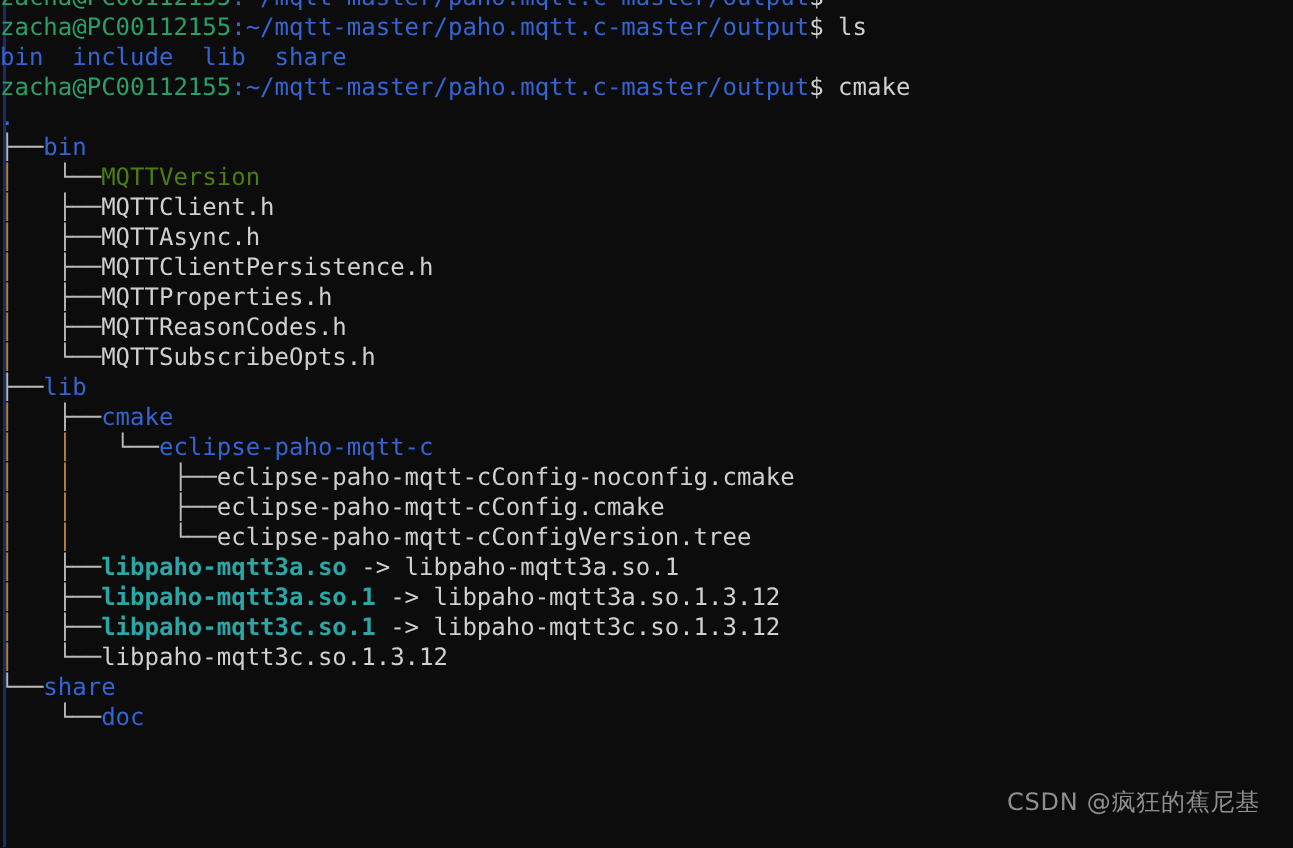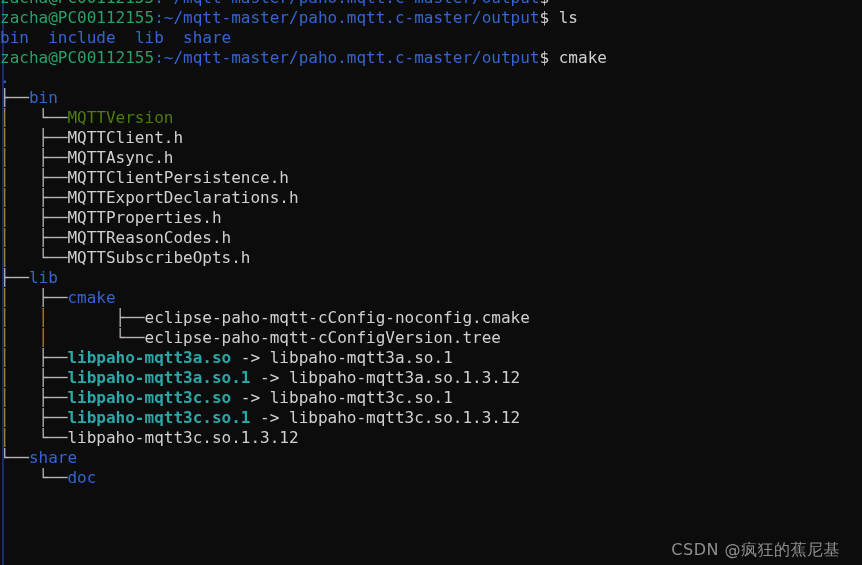--- a/index.html
+++ b/index.html
@@ -42,21 +42,21 @@
   .u  { color: #26a269; }   
   .c  { color: #3465d4; }   
   .w  { color: #d0d0d0; }   
   .g  { color: #4d7c0f; }   
   .l  { color: #2aa8a8; font-weight: bold; }   
   .t  { color: #b5833f; }   
   .b  { color: #b8b8b8; }   
   #watermark {
     position: absolute;
     right: 22px;
-    bottom: 5px;
+    bottom: 20px;
     color: #8f8f8f;
     font-family: "DejaVu Sans", "Liberation Sans", sans-serif;
     font-size: 16px;
     letter-spacing: 0.5px;
     white-space: pre;
   }
 </style>
 </head>
 <body>
 
@@ -68,31 +68,31 @@
       <div class="row" id="prompt-clipped"><span class="u">zacha@PC00112155</span><span class="c">:</span><span class="c">~/mqtt-master/paho.mqtt.c-master/output</span><span class="w">$</span></div>
       <div class="row" id="prompt-ls"><span class="u">zacha@PC00112155</span><span class="c">:</span><span class="c">~/mqtt-master/paho.mqtt.c-master/output</span><span class="w">$</span><span class="w"> ls</span></div>
       <div class="row" id="ls-output"><span class="c">bin</span><span class="w">  </span><span class="c">include</span><span class="w">  </span><span class="c">lib</span><span class="w">  </span><span class="c">share</span></div>
       <div class="row" id="prompt-tree"><span class="u">zacha@PC00112155</span><span class="c">:</span><span class="c">~/mqtt-master/paho.mqtt.c-master/output</span><span class="w">$</span><span class="w"> cmake</span></div>
       <div class="row" id="tree-root"><span class="c">.</span></div>
       <div class="row" id="tree-bin"><span class="b">├──</span><span class="c">bin</span></div>
       <div class="row" id="tree-mqttversion"><span class="t">│   </span><span class="b">└──</span><span class="g">MQTTVersion</span></div>
       <div class="row" id="tree-mqttclient-h"><span class="t">│   </span><span class="b">├──</span><span class="w">MQTTClient.h</span></div>
       <div class="row" id="tree-mqttasync-h"><span class="t">│   </span><span class="b">├──</span><span class="w">MQTTAsync.h</span></div>
       <div class="row" id="tree-mqttclientpersistence-h"><span class="t">│   </span><span class="b">├──</span><span class="w">MQTTClientPersistence.h</span></div>
-      <div class="row" id="tree-mqttexportdeclarations-h"><span class="t">│   </span><span class="b">├──</span><span class="w">MQTTExportDeclarations.h</span></div>
       <div class="row" id="tree-mqttproperties-h"><span class="t">│   </span><span class="b">├──</span><span class="w">MQTTProperties.h</span></div>
       <div class="row" id="tree-mqttreasoncodes-h"><span class="t">│   </span><span class="b">├──</span><span class="w">MQTTReasonCodes.h</span></div>
       <div class="row" id="tree-mqttsubscribeopts-h"><span class="t">│   </span><span class="b">└──</span><span class="w">MQTTSubscribeOpts.h</span></div>
       <div class="row" id="tree-lib"><span class="b">├──</span><span class="c">lib</span></div>
       <div class="row" id="tree-cmake"><span class="t">│   </span><span class="b">├──</span><span class="c">cmake</span></div>
+      <div class="row" id="tree-eclipse-paho-mqtt-c"><span class="t">│   │   </span><span class="b">└──</span><span class="c">eclipse-paho-mqtt-c</span></div>
       <div class="row" id="tree-cfg-noconfig"><span class="t">│   │       </span><span class="b">├──</span><span class="w">eclipse-paho-mqtt-cConfig-noconfig.cmake</span></div>
+      <div class="row" id="tree-cfg"><span class="t">│   │       </span><span class="b">├──</span><span class="w">eclipse-paho-mqtt-cConfig.cmake</span></div>
       <div class="row" id="tree-cfg-version"><span class="t">│   │       </span><span class="b">└──</span><span class="w">eclipse-paho-mqtt-cConfigVersion.tree</span></div>
       <div class="row" id="tree-lib3a-so"><span class="t">│   </span><span class="b">├──</span><span class="l">libpaho-mqtt3a.so</span><span class="w"> -&gt; </span><span class="w">libpaho-mqtt3a.so.1</span></div>
       <div class="row" id="tree-lib3a-so-1"><span class="t">│   </span><span class="b">├──</span><span class="l">libpaho-mqtt3a.so.1</span><span class="w"> -&gt; </span><span class="w">libpaho-mqtt3a.so.1.3.12</span></div>
-      <div class="row" id="tree-lib3c-so"><span class="t">│   </span><span class="b">├──</span><span class="l">libpaho-mqtt3c.so</span><span class="w"> -&gt; </span><span class="w">libpaho-mqtt3c.so.1</span></div>
       <div class="row" id="tree-lib3c-so-1"><span class="t">│   </span><span class="b">├──</span><span class="l">libpaho-mqtt3c.so.1</span><span class="w"> -&gt; </span><span class="w">libpaho-mqtt3c.so.1.3.12</span></div>
       <div class="row" id="tree-lib3c-so-1312"><span class="t">│   </span><span class="b">└──</span><span class="w">libpaho-mqtt3c.so.1.3.12</span></div>
       <div class="row" id="tree-share"><span class="b">└──</span><span class="c">share</span></div>
       <div class="row" id="tree-doc"><span class="t">    </span><span class="b">└──</span><span class="c">doc</span></div>
     </div>
 
   <div id="watermark">CSDN @疯狂的蕉尼基</div>
 </div>
 
 </body></html>

